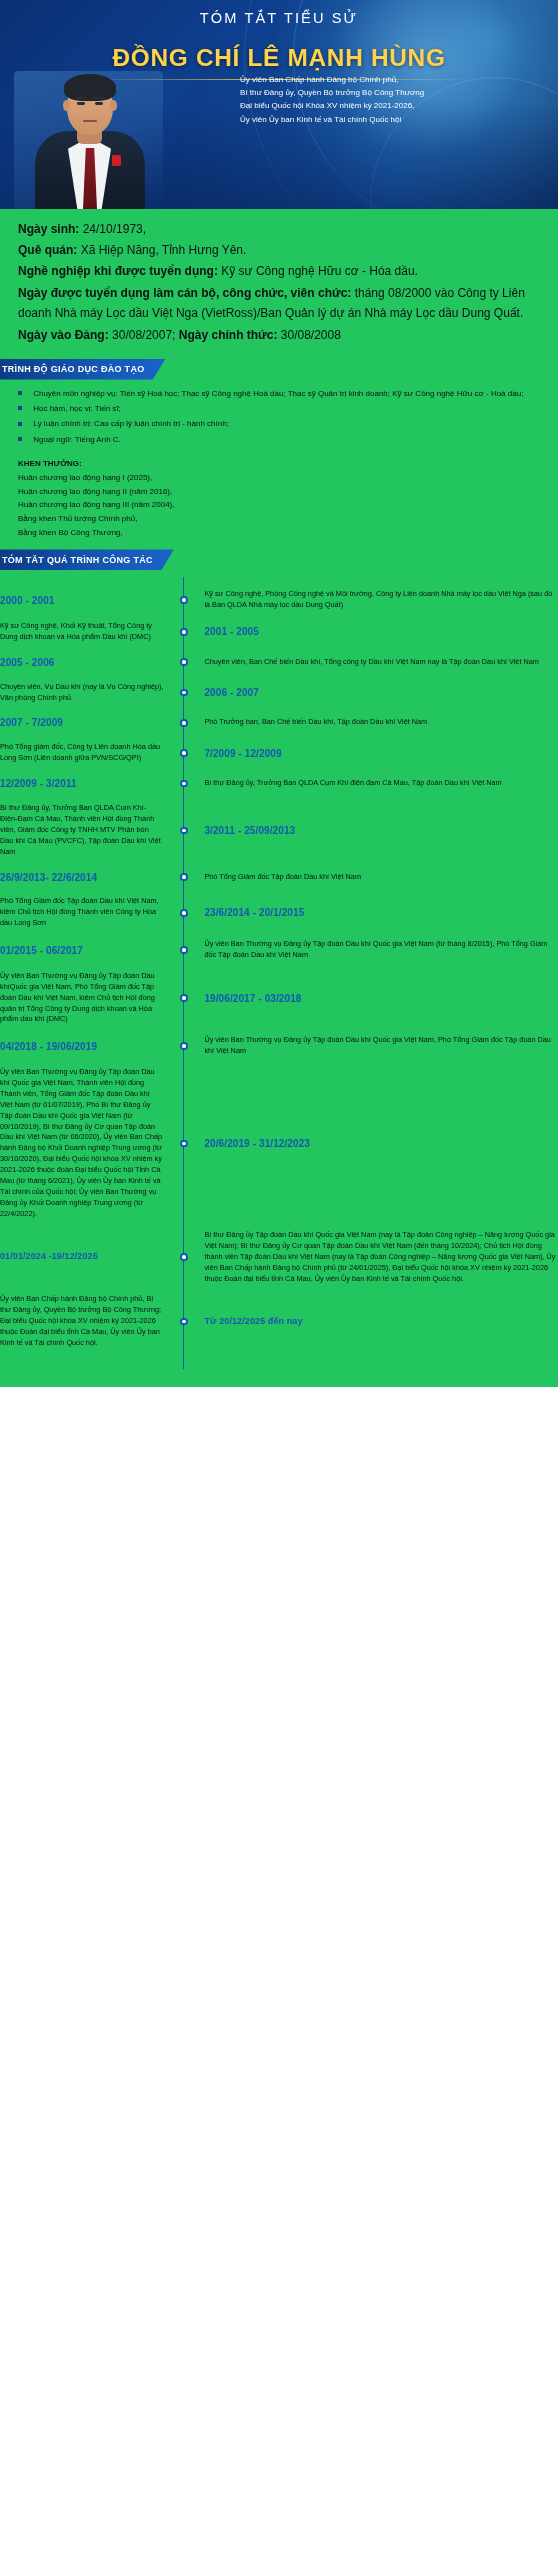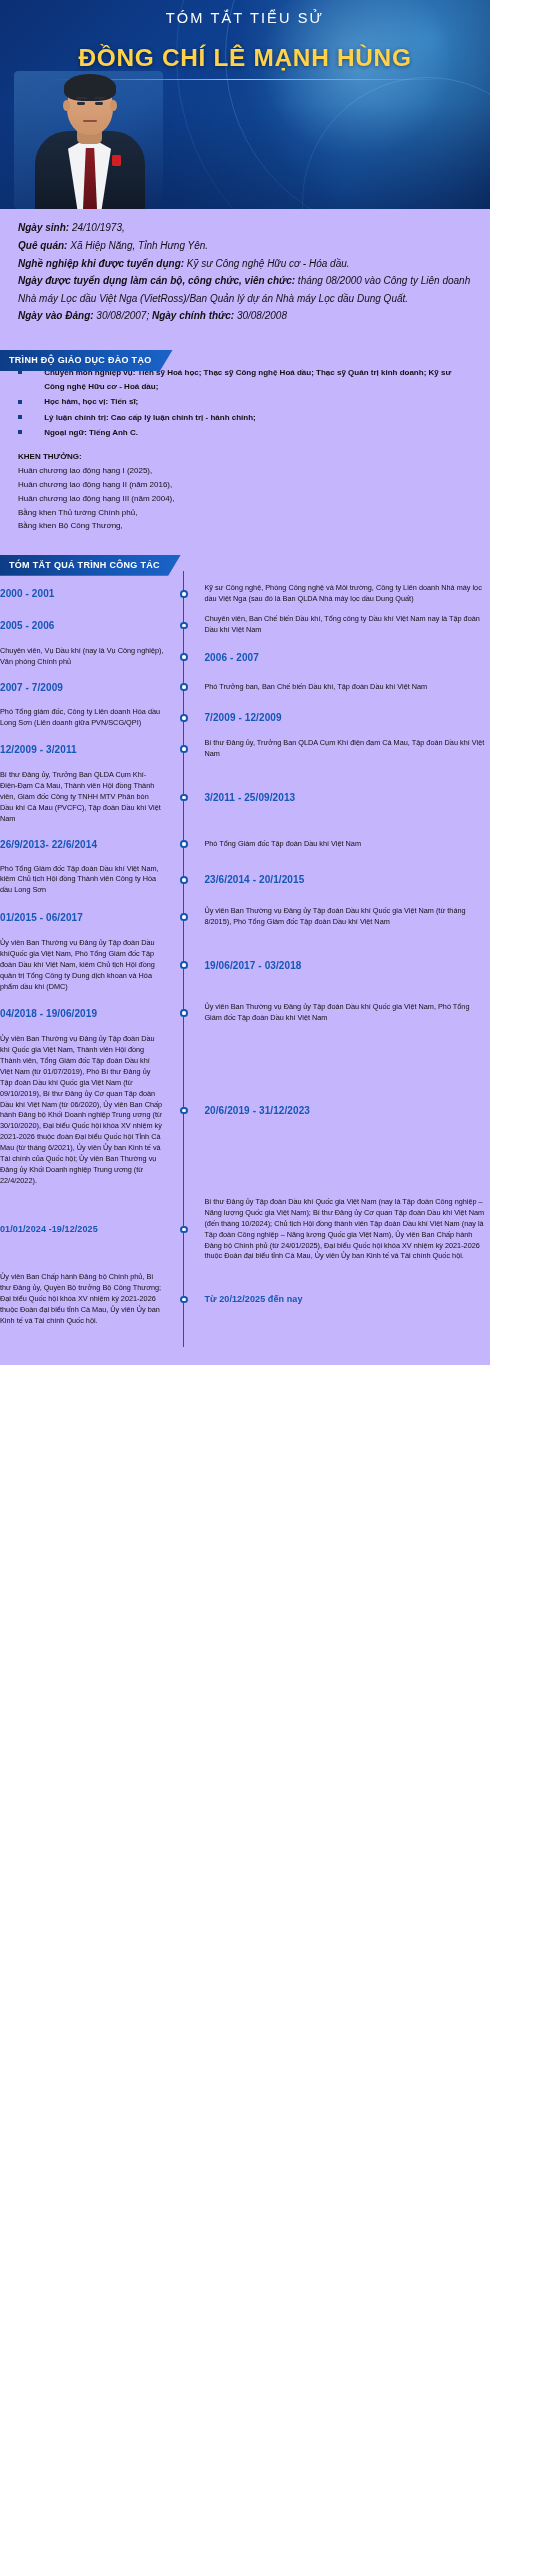--- a/index.html
+++ b/index.html
@@ -2,23 +2,23 @@
 <html style="font-size:11px"><head>
 <meta charset="utf-8">
 <style>
   * { box-sizing: border-box; margin: 0; padding: 0; }
   body {
     width: 558px;
     font-family: "Liberation Sans", sans-serif;
     background: #ffffff;
   }
   .page {
-    width: 490px;
+    width: 558px;
     position: relative;
-    background: #c4b5fd;
+    background: #22c55e;
   }
 
   
   .header {
     position: relative;
     height: 209px;
     background:
       radial-gradient(circle at 88% 18%, rgba(80,190,255,0.55) 0%, rgba(80,190,255,0) 42%),
       radial-gradient(circle at 70% 90%, rgba(30,120,220,0.55) 0%, rgba(30,120,220,0) 50%),
       linear-gradient(135deg, #0b2f73 0%, #0e3f8f 35%, #0a2a66 70%, #061d4c 100%);
@@ -149,63 +149,61 @@
     position: absolute;
     left: 88px; top: 88px;
     width: 9px; height: 11px;
     background: #cf2026;
     border-radius: 1.4px;
   }
 
   
   .info {
     padding: 9.8px 18px 4.2px 18px;
-    font-size: 10px;
+    font-size: 12px;
     line-height: 1.72;
     color: #111111;
-    font-style: italic;
   }
   .info p { margin-bottom: 0.7px; }
   .info b { font-weight: bold; }
 
   
   .banner {
     position: relative;
     margin: 8.4px 0 7px 0;
     height: 21px;
   }
   .banner .bar {
     position: absolute;
-    left: 0; top: 12px;
+    left: 0; top: 0;
     height: 21px;
     background: linear-gradient(90deg, #0d3c86 0%, #1557b5 60%, #1b63c9 100%);
     clip-path: polygon(0 0, 100% 0, calc(100% - 12.6px) 100%, 0 100%);
     display: flex;
     align-items: center;
-    padding: 0 21px 0 9px;
+    padding: 0 21px 0 2px;
   }
   .banner .bar span {
     color: #ffffff;
     font-size: 9px;
     font-weight: bold;
     letter-spacing: 0.3px;
     white-space: nowrap;
   }
 
   .bullets {
     padding: 0 18px 2.8px 18px;
     font-size: 8px;
     line-height: 1.75;
     color: #111111;
   }
   .bullets .row {
     display: flex;
-    gap: 22px;
+    gap: 11px;
     margin-bottom: 1.4px;
-    font-weight: bold;
   }
   .sq {
     width: 4.2px; height: 4.2px;
     background: #123f86;
     margin-top: 4.2px;
     flex: 0 0 auto;
   }
   .awards {
     padding: 5.6px 18px 1.4px 18px;
     font-size: 8px;
@@ -288,20 +286,24 @@
     <div class="hdr-arc a3"></div>
     <div class="hdr-glow"></div>
     <div class="hdr-sweep"></div>
 
     <div class="title-wrap">
       <div class="title-small">TÓM TẮT TIỂU SỬ</div>
       <div class="title-big">ĐỒNG CHÍ LÊ MẠNH HÙNG</div>
       <div class="hdr-underline"></div>
     </div>
 
+    <div class="hdr-roles desc">Ủy viên Ban Chấp hành Đảng bộ Chính phủ,
+Bí thư Đảng ủy, Quyền Bộ trưởng Bộ Công Thương
+Đại biểu Quốc hội Khóa XV nhiệm kỳ 2021-2026,
+Ủy viên Ủy ban Kinh tế và Tài chính Quốc hội</div>
 
     <div class="portrait">
       <div class="bg-frame"></div>
       <div class="p-suit"></div>
       <div class="p-shirt"></div>
       <div class="p-tie"></div>
       <div class="p-neck"></div>
       <div class="p-head"></div>
       <div class="p-hair"></div>
       <div class="p-ear-l"></div>
@@ -386,20 +388,29 @@
     <div class="tl-row">
       <div class="tl-left">
         <span class="yr">2000 - 2001</span>
       </div>
       <div class="tl-mid">
           <div class="dot"></div>
         </div>
       <div class="tl-right desc">Kỹ sư Công nghệ, Phòng Công nghệ và Môi trường, Công ty Liên doanh Nhà máy lọc dầu Việt Nga (sau đó là Ban QLDA Nhà máy lọc dầu Dung Quất)</div>
     </div>
 
+    <div class="tl-row">
+      <div class="tl-left desc">Kỹ sư Công nghệ, Khối Kỹ thuật, Tổng Công ty Dung dịch khoan và Hóa phẩm Dầu khí (DMC)</div>
+      <div class="tl-mid">
+          <div class="dot"></div>
+        </div>
+      <div class="tl-right">
+        <span class="yr">2001 - 2005</span>
+      </div>
+    </div>
 
     <div class="tl-row">
       <div class="tl-left">
         <span class="yr">2005 - 2006</span>
       </div>
       <div class="tl-mid">
           <div class="dot"></div>
         </div>
       <div class="tl-right desc">Chuyên viên, Ban Chế biến Dầu khí, Tổng công ty Dầu khí Việt Nam nay là Tập đoàn Dầu khí Việt Nam</div>
     </div>

